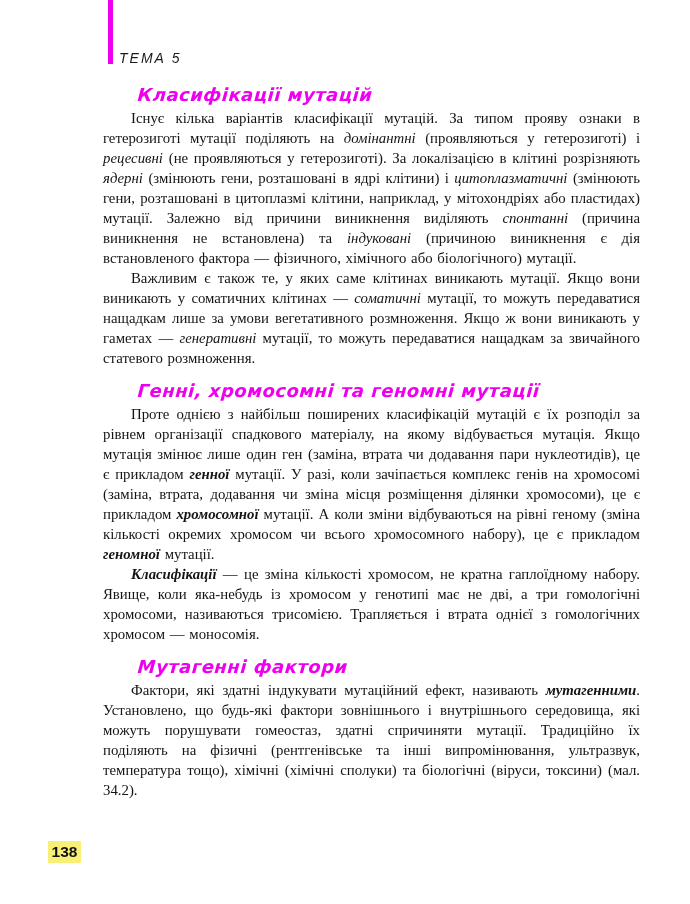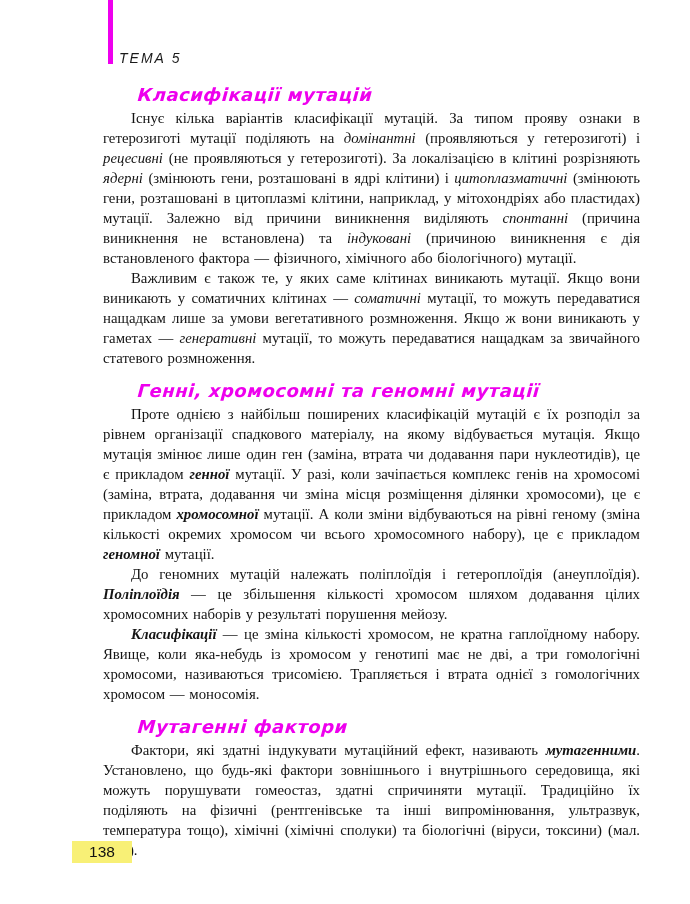--- a/index.html
+++ b/index.html
@@ -45,27 +45,27 @@
     text-align:justify;
     text-indent:28px;
     font-size:14.8px;
     line-height:20px;
     word-spacing:1px;
   }
   .it{font-style:italic;}
   .bd{font-weight:bold;font-style:italic;}
   .page-number{
     position:absolute;
-    left:72px;top:841px;
-    width:60px;height:22px;
+    left:48px;top:841px;
+    width:33px;height:22px;
     line-height:22px;
     text-align:center;
     font-family:"Liberation Sans", sans-serif;
     font-size:15.5px;
-    font-weight:normal;
+    font-weight:bold;
     color:#111;
   }
 </style>
 </head>
 <body>
 
 <div class="page">
 
   <div class="accent-bar" style="background: rgb(238, 0, 238);"></div>
 
@@ -78,21 +78,20 @@
       <div class="paragraphs">
           <p class="para"><span>Існує кілька варіантів класифікації мутацій. За типом прояву ознаки в гетерозиготі мутації поділяють на </span><span class="it">домінантні</span><span> (проявляються у гетерозиготі) і </span><span class="it">рецесивні</span><span> (не проявляються у гетерозиготі). За локалізацією в клітині розрізняють </span><span class="it">ядерні</span><span> (змінюють гени, розташовані в ядрі клітини) і </span><span class="it">цитоплазматичні</span><span> (змінюють гени, розташовані в цитоплазмі клітини, наприклад, у мітохондріях або пластидах) мутації. Залежно від причини виникнення виділяють </span><span class="it">спонтанні</span><span> (причина виникнення не встановлена) та </span><span class="it">індуковані</span><span> (причиною виникнення є дія встановленого фактора — фізичного, хімічного або біологічного) мутації.</span></p>
           <p class="para"><span>Важливим є також те, у яких саме клітинах виникають мутації. Якщо вони виникають у соматичних клітинах — </span><span class="it">соматичні</span><span> мутації, то можуть передаватися нащадкам лише за умови вегетативного розмноження. Якщо ж вони виникають у гаметах — </span><span class="it">генеративні</span><span> мутації, то можуть передаватися нащадкам за звичайного статевого розмноження.</span></p>
         </div>
     </div>
 
     <div class="section">
       <div class="section-heading" style="color: rgb(238, 0, 238);">Генні, хромосомні та геномні мутації</div>
       <div class="paragraphs">
           <p class="para"><span>Проте однією з найбільш поширених класифікацій мутацій є їх розподіл за рівнем організації спадкового матеріалу, на якому відбувається мутація. Якщо мутація змінює лише один ген (заміна, втрата чи додавання пари нуклеотидів), це є прикладом </span><span class="bd">генної</span><span> мутації. У разі, коли зачіпається комплекс генів на хромосомі (заміна, втрата, додавання чи зміна місця розміщення ділянки хромосоми), це є прикладом </span><span class="bd">хромосомної</span><span> мутації. А коли зміни відбуваються на рівні геному (зміна кількості окремих хромосом чи всього хромосомного набору), це є прикладом </span><span class="bd">геномної</span><span> мутації.</span></p>
-          <p class="para"><span>До геномних мутацій належать поліплоїдія і гетероплоїдія (анеуплоїдія). </span><span class="bd">Поліплоїдія</span><span> — це збільшення кількості хромосом шляхом додавання цілих хромосомних наборів у результаті порушення мейозу.</span></p>
           <p class="para"><span class="bd">Класифікації</span><span> — це зміна кількості хромосом, не кратна гаплоїдному набору. Явище, коли яка-небудь із хромосом у генотипі має не дві, а три гомологічні хромосоми, називаються трисомією. Трапляється і втрата однієї з гомологічних хромосом — моносомія.</span></p>
         </div>
     </div>
 
     <div class="section">
       <div class="section-heading" style="color: rgb(238, 0, 238);">Мутагенні фактори</div>
       <div class="paragraphs">
           <p class="para"><span>Фактори, які здатні індукувати мутаційний ефект, називають </span><span class="bd">мутагенними</span><span>. Установлено, що будь-які фактори зовнішнього і внутрішнього середовища, які можуть порушувати гомеостаз, здатні спричиняти мутації. Традиційно їх поділяють на фізичні (рентгенівське та інші випромінювання, ультразвук, температура тощо), хімічні (хімічні сполуки) та біологічні (віруси, токсини) (мал. 34.2).</span></p>
         </div>
     </div>

